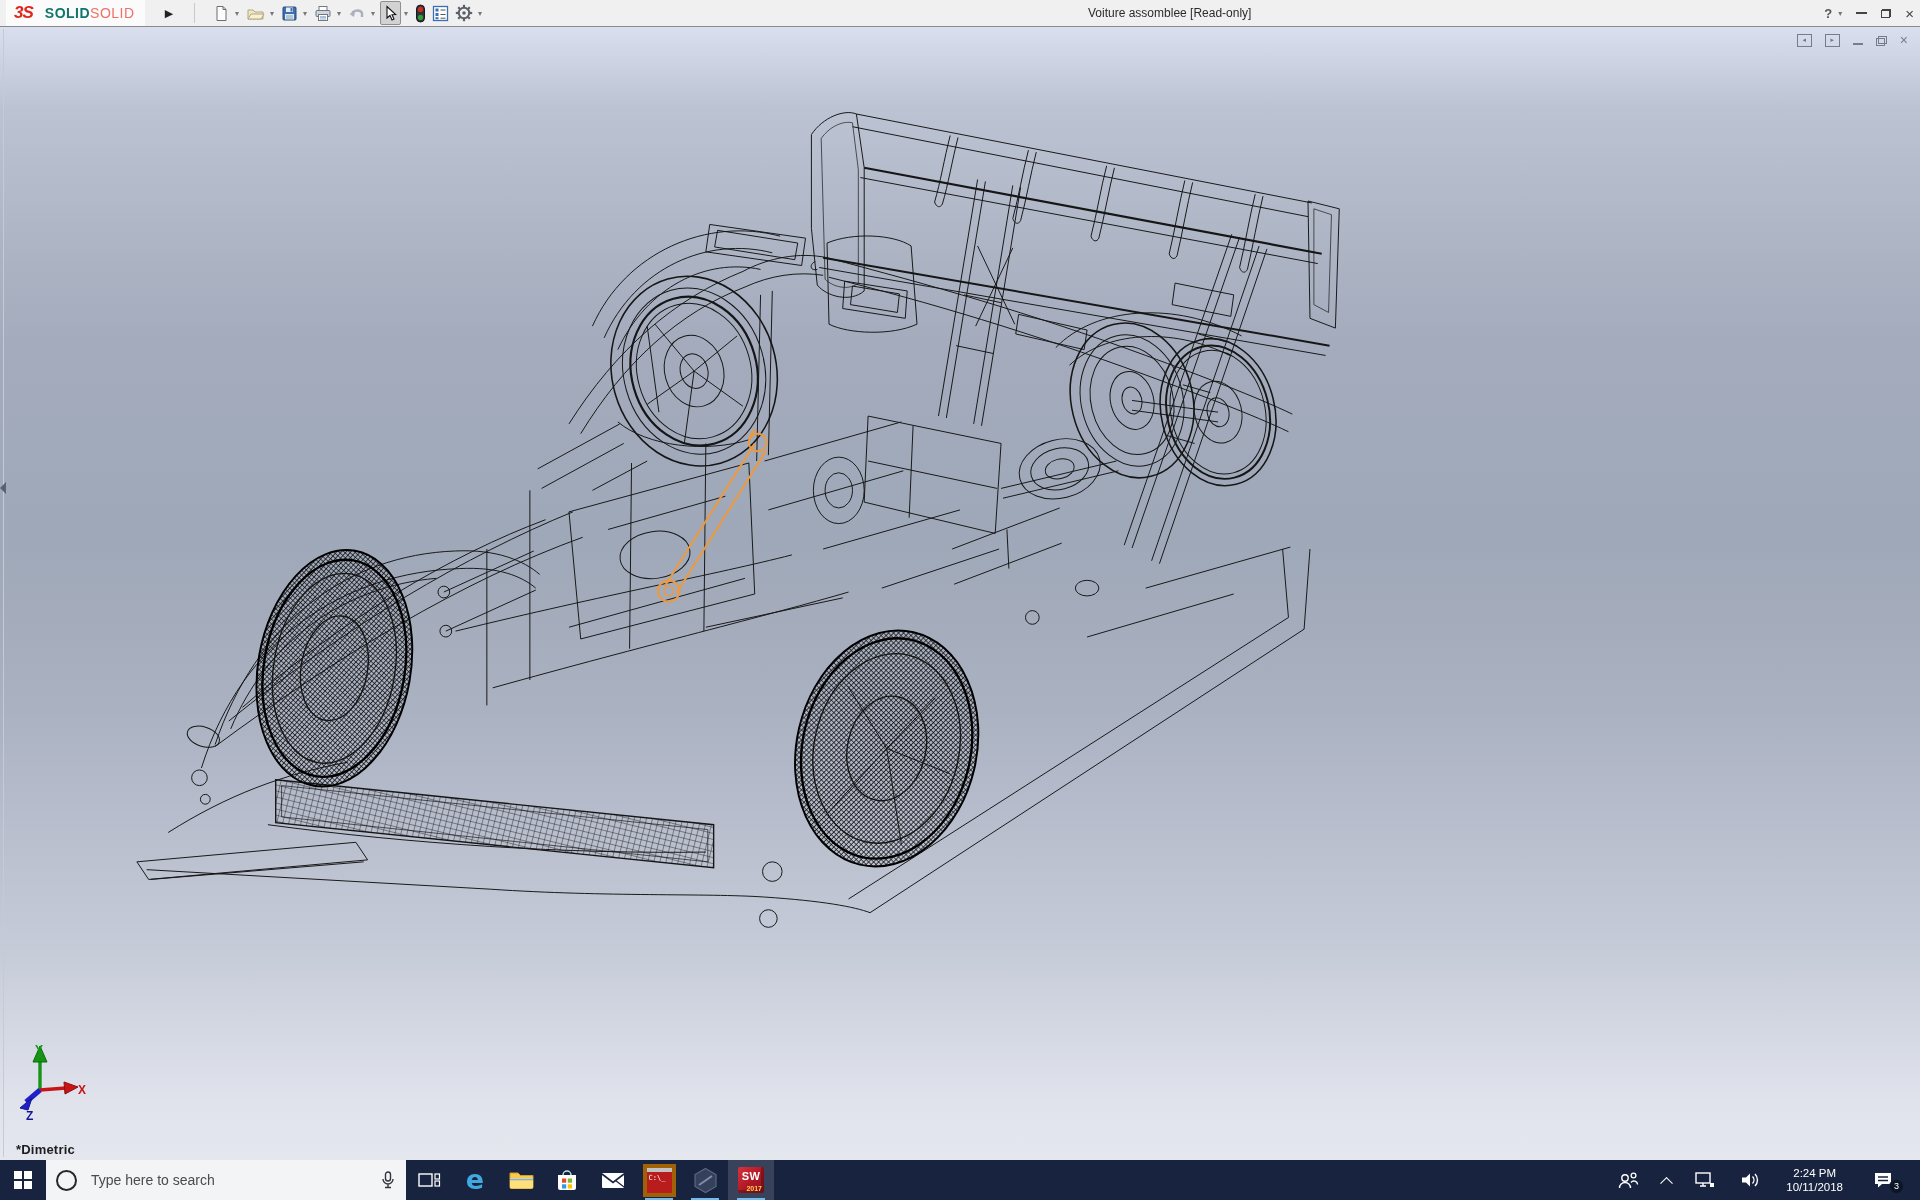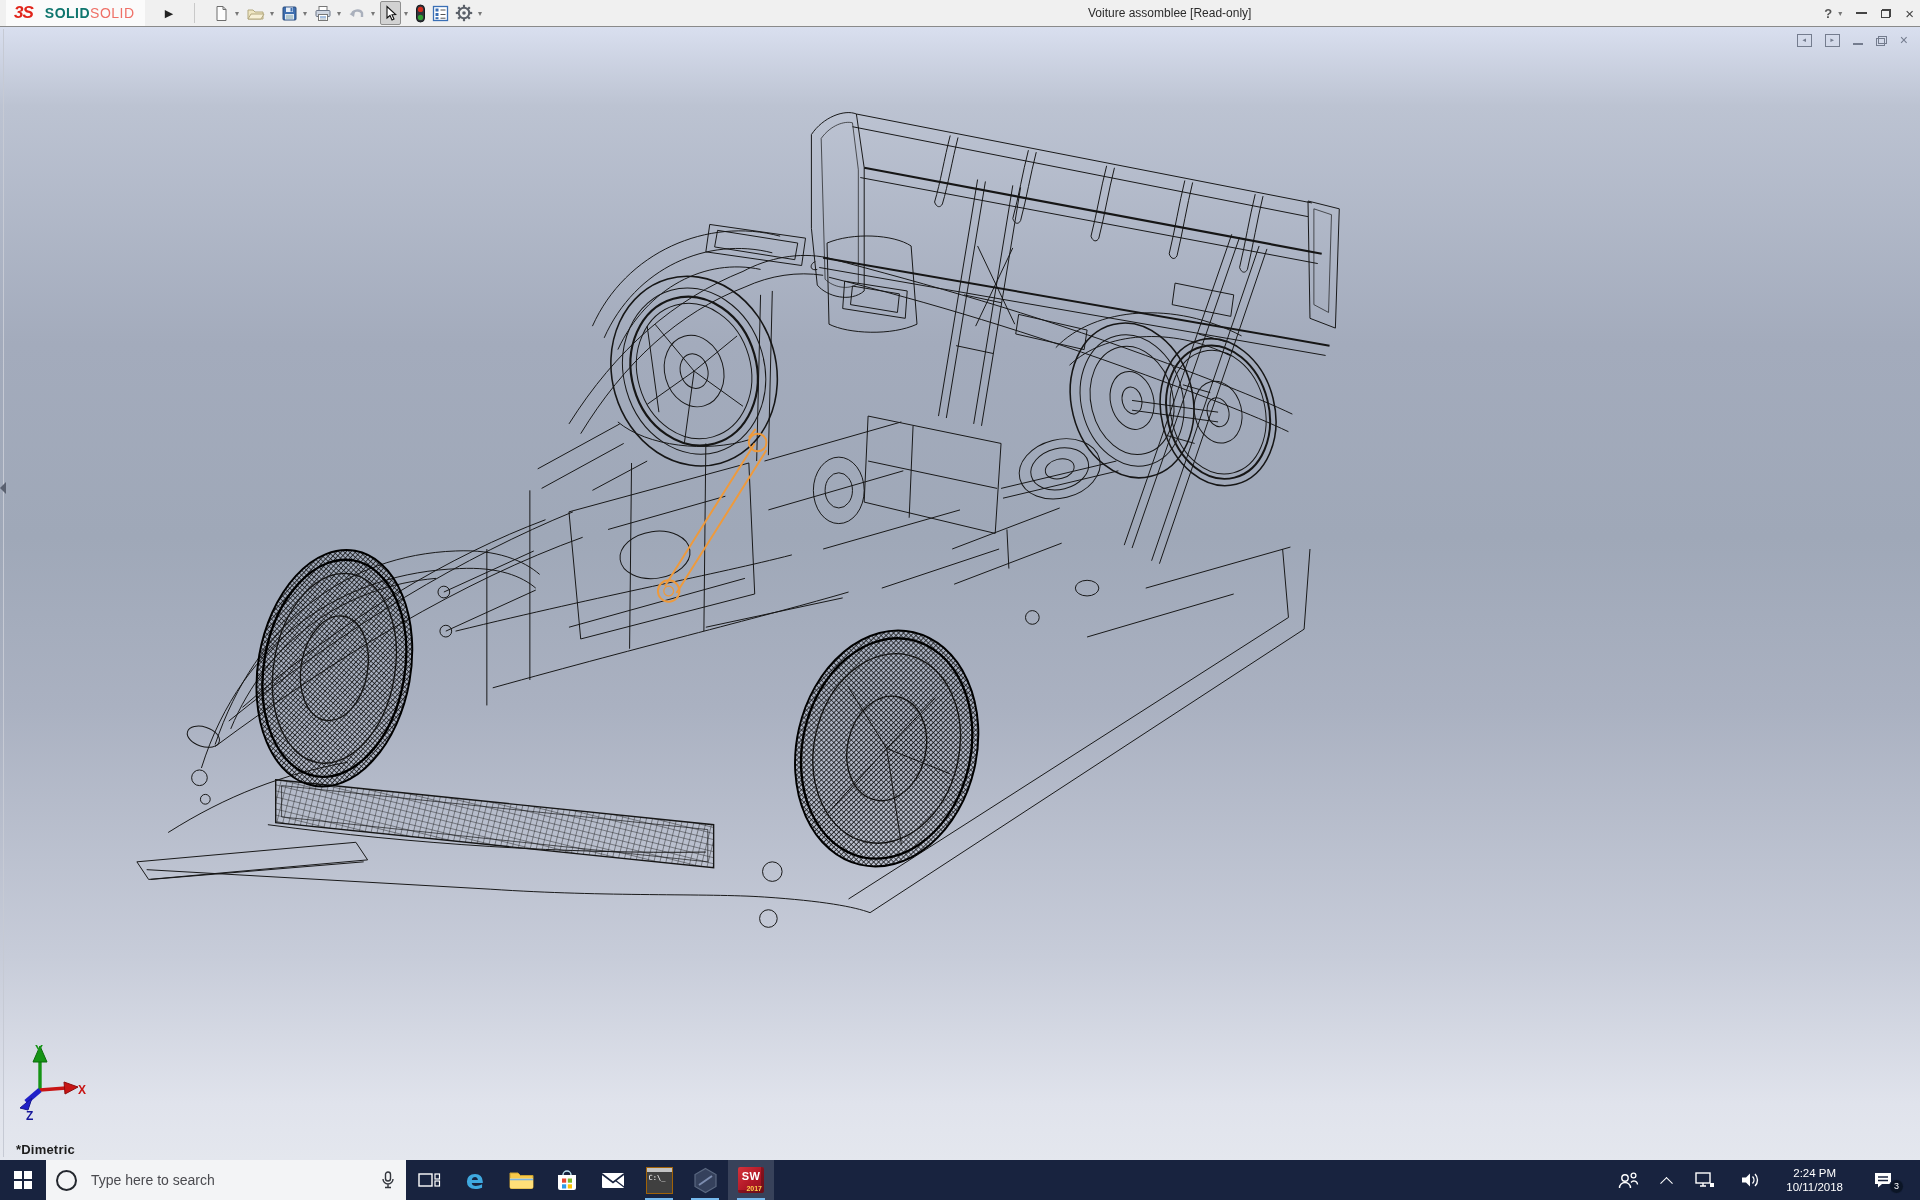--- a/index.html
+++ b/index.html
@@ -48,21 +48,21 @@
   .taskbar{position:absolute;left:0;top:1160px;width:1920px;height:40px;background:#18233f;display:flex;align-items:stretch;z-index:40;}
   .tb-btn{display:flex;align-items:center;justify-content:center;width:46px;cursor:pointer;position:relative;}
   .start-grid{display:grid;grid-template-columns:8px 8px;grid-template-rows:8px 8px;gap:1.5px;}
   .start-grid div{background:#fff;}
   .searchbox{width:340px;background:#f3f4f6;display:flex;align-items:center;padding:0 10px;gap:12px;cursor:text;}
   .cortana-ring{width:17px;height:17px;border:2.6px solid #23272e;border-radius:50%;flex:0 0 auto;}
   .searchbox input{border:none;outline:none;background:transparent;font-size:14px;color:#3c3c41;flex:1;font-family:"Liberation Sans",sans-serif;}
   .searchbox input::placeholder{color:#4a4a4f;opacity:1;}
   .runline{position:absolute;left:9px;right:9px;bottom:0;height:2.5px;background:#76b9ed;}
   .tb-btn.active{background:rgba(255,255,255,.14);}
-  .cmd-icon{width:25px;height:25px;background:#404040;border:1px solid #a16207;position:relative;}
+  .cmd-icon{width:25px;height:25px;background:#b91c1c;border:4px solid #a16207;position:relative;}
   .cmd-icon .bar{position:absolute;left:0;top:0;right:0;height:4px;background:#c3c3c3;}
   .cmd-icon .txt{position:absolute;left:2px;top:6px;font-family:"DejaVu Sans Mono",monospace;font-size:7px;color:#fff;}
   .sw-icon{width:26px;height:26px;border-radius:2px;background:linear-gradient(135deg,#d6333c 0%,#b01726 55%,#8f1320 100%);position:relative;box-shadow:inset -3px -3px 0 rgba(0,0,0,.25);}
   .sw-icon .sw{position:absolute;left:0;right:0;top:3px;text-align:center;font-weight:bold;font-size:11px;color:#fff;letter-spacing:.5px;}
   .sw-icon .yr{position:absolute;right:2px;bottom:1px;font-size:7px;font-weight:bold;color:#ffd24a;}
   .edge-e{font-weight:bold;font-size:27px;color:#3fa9e0;font-family:"DejaVu Sans",sans-serif;line-height:26px;}
   .tray{margin-left:auto;display:flex;align-items:center;gap:7px;}
   .tray-btn{height:40px;display:flex;align-items:center;justify-content:center;padding:0 8px;cursor:pointer;position:relative;}
   .chev{width:8px;height:8px;border-left:1.6px solid #fff;border-top:1.6px solid #fff;transform:rotate(45deg) translate(2px,2px);}
   .clock{display:flex;flex-direction:column;align-items:center;justify-content:center;color:#fff;font-size:11.5px;line-height:14px;padding:0 10px;cursor:default;}

